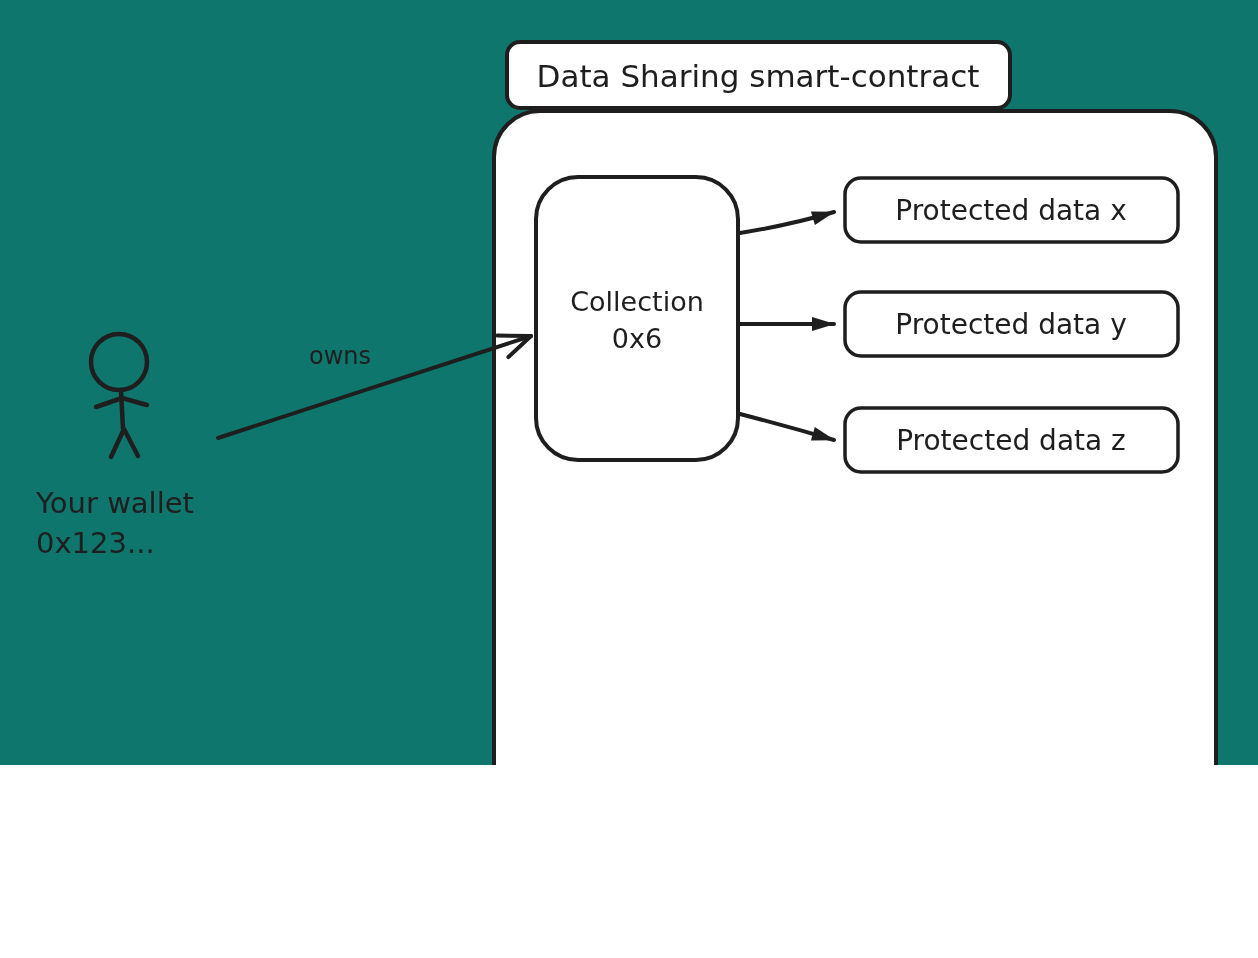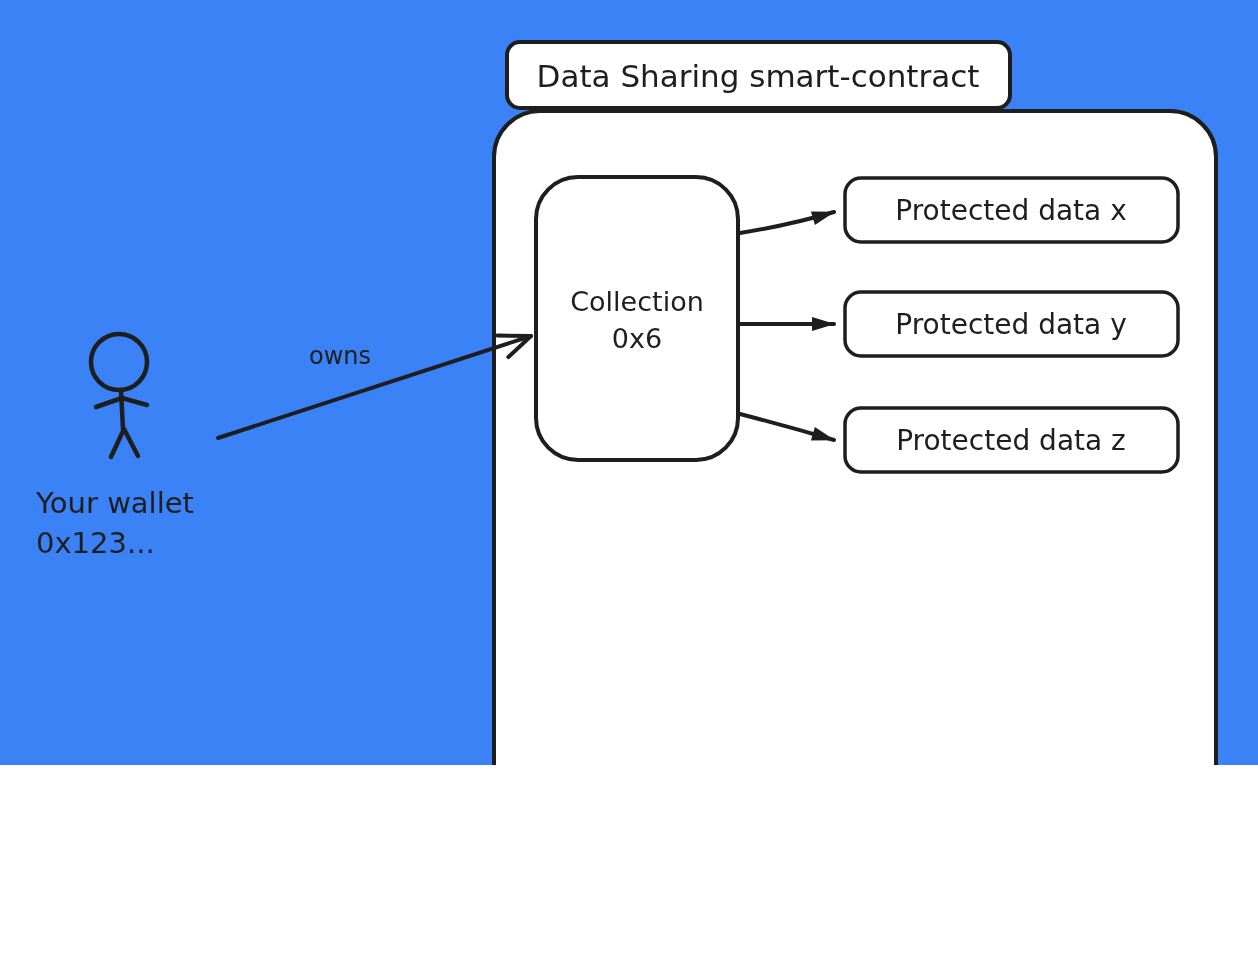--- a/index.html
+++ b/index.html
@@ -4,21 +4,21 @@
 <style>
   html, body {
     margin: 0;
     padding: 0;
     background: #ffffff;
   }
   .canvas {
     position: relative;
     width: 1258px;
     height: 765px;
-    background: #3b82f6;
+    background: #0f766e;
     overflow: hidden;
   }
   svg { display: block; }
   text {
     font-family: "DejaVu Sans", "Liberation Sans", sans-serif;
     fill: #1e1e1e;
   }
   .t-title  { font-size: 31px; }
   .t-node   { font-size: 27px; }
   .t-box    { font-size: 28px; }

